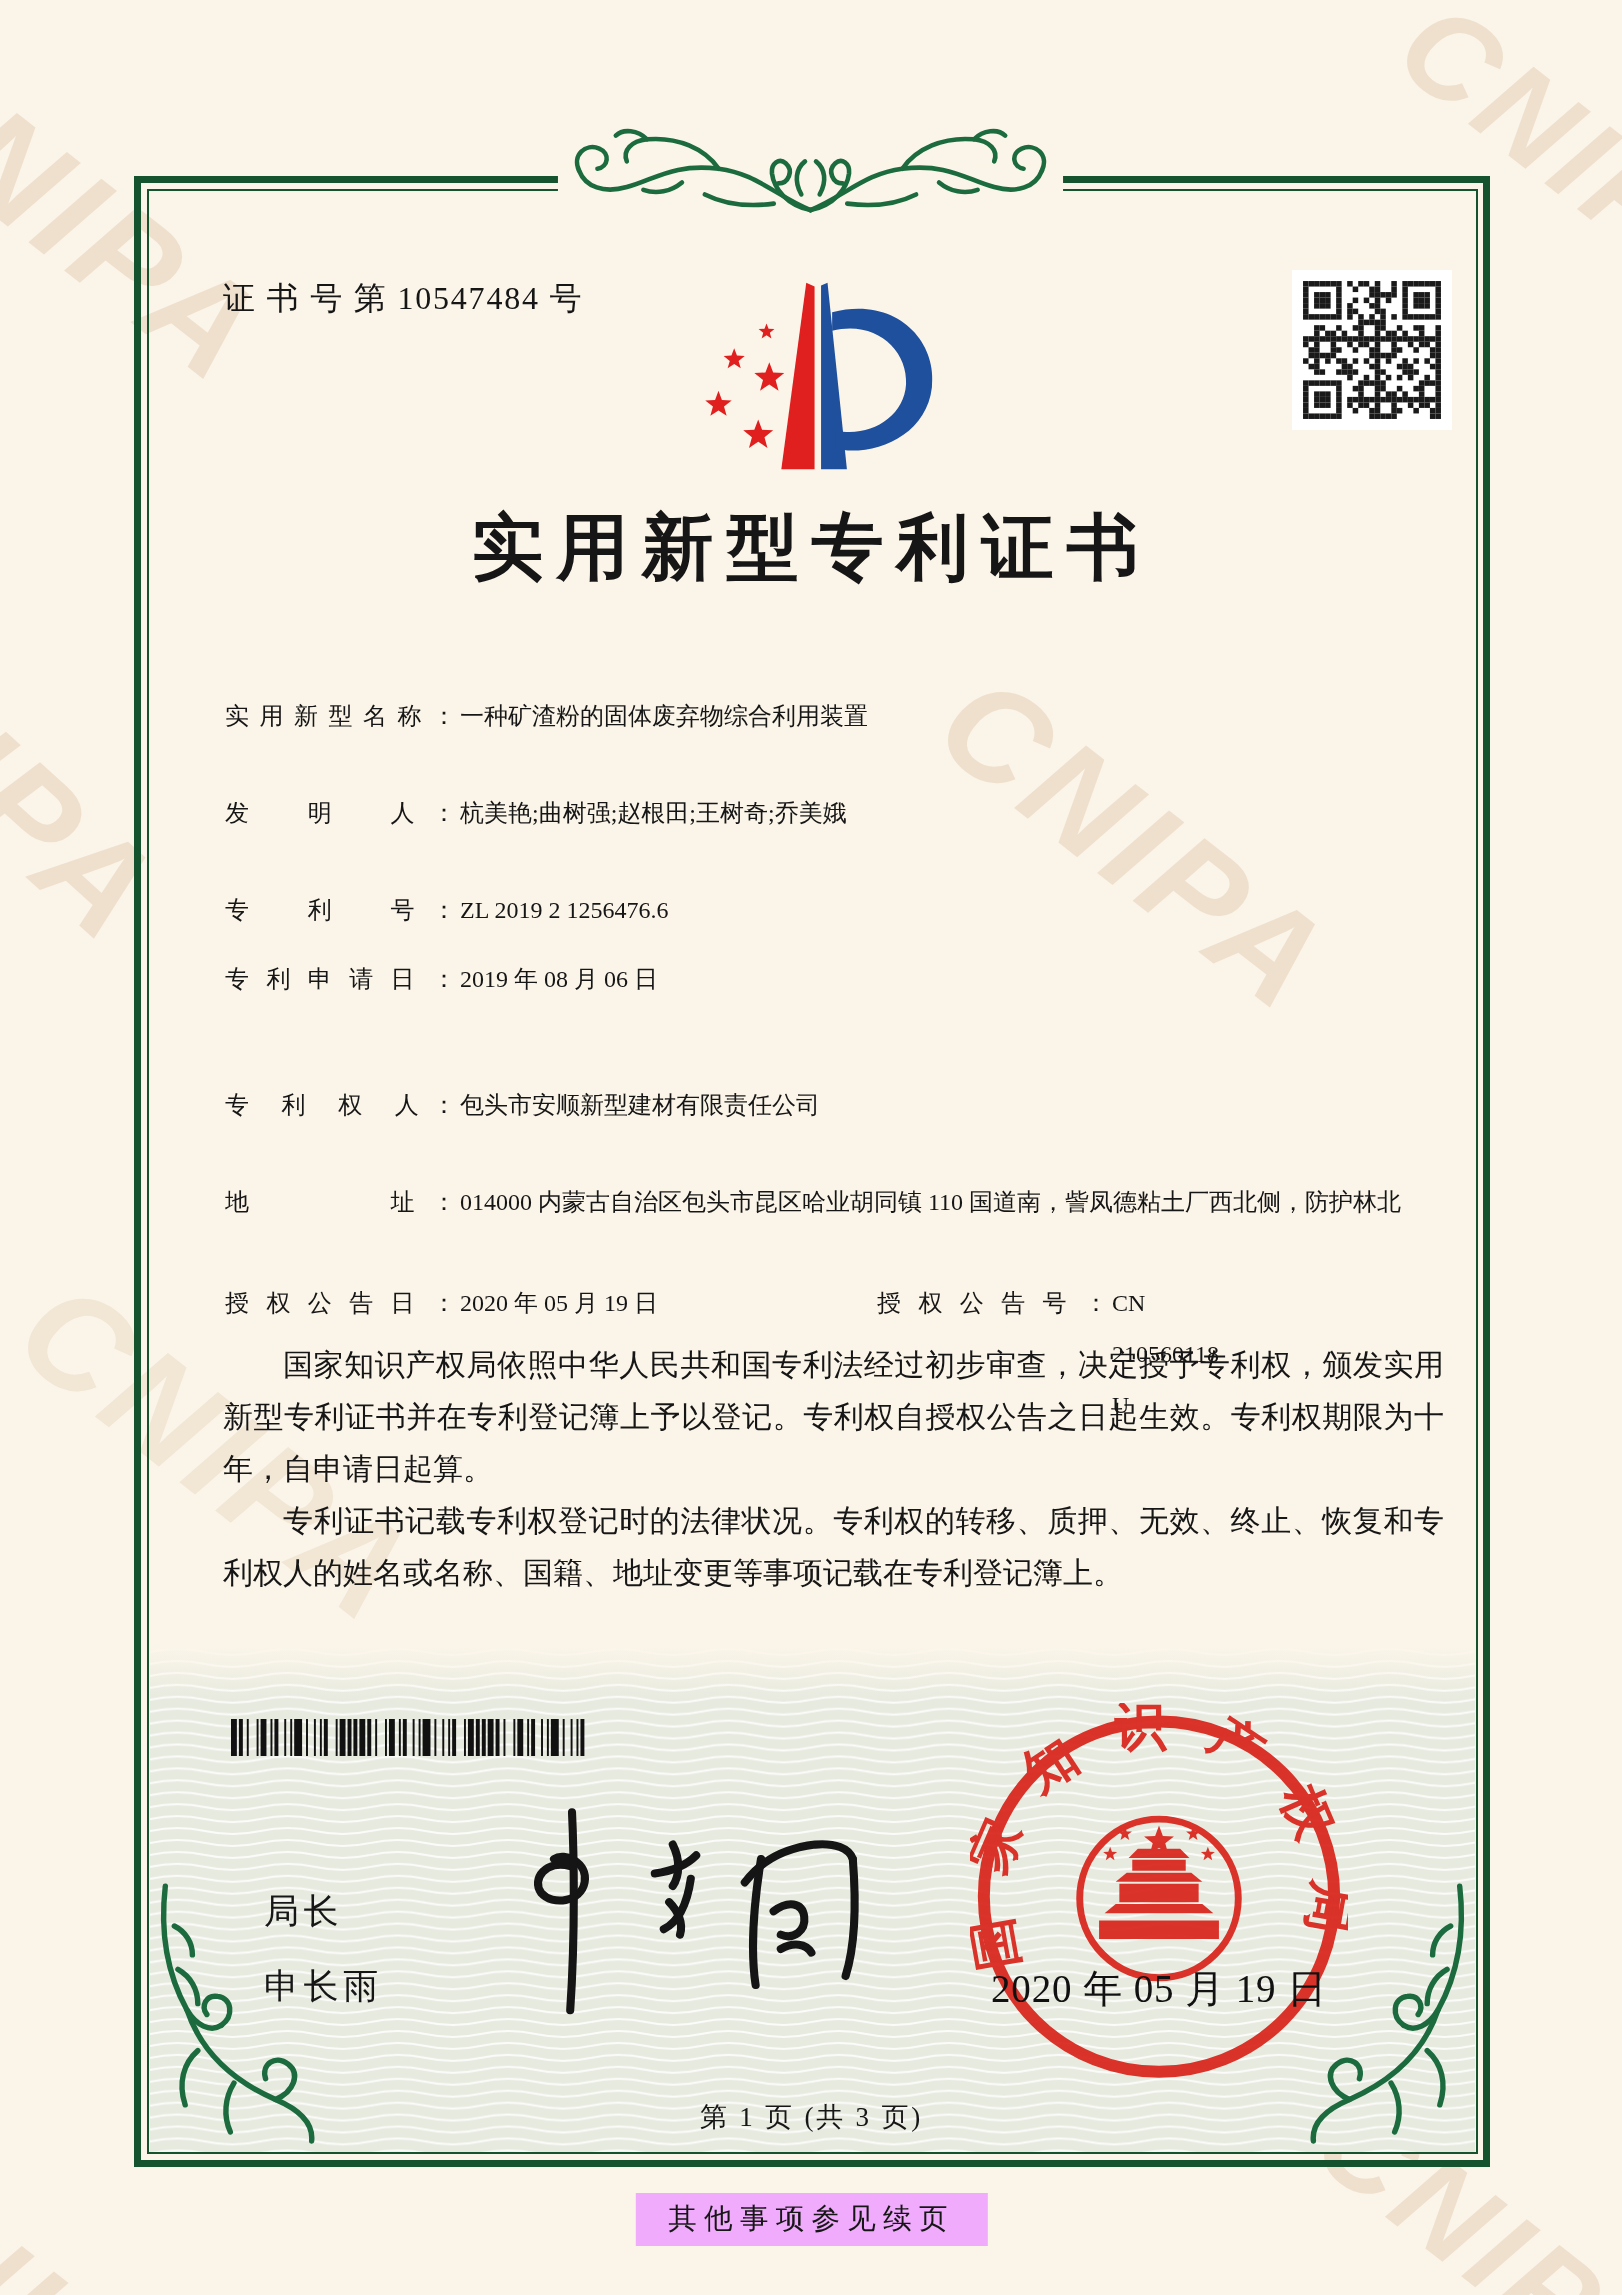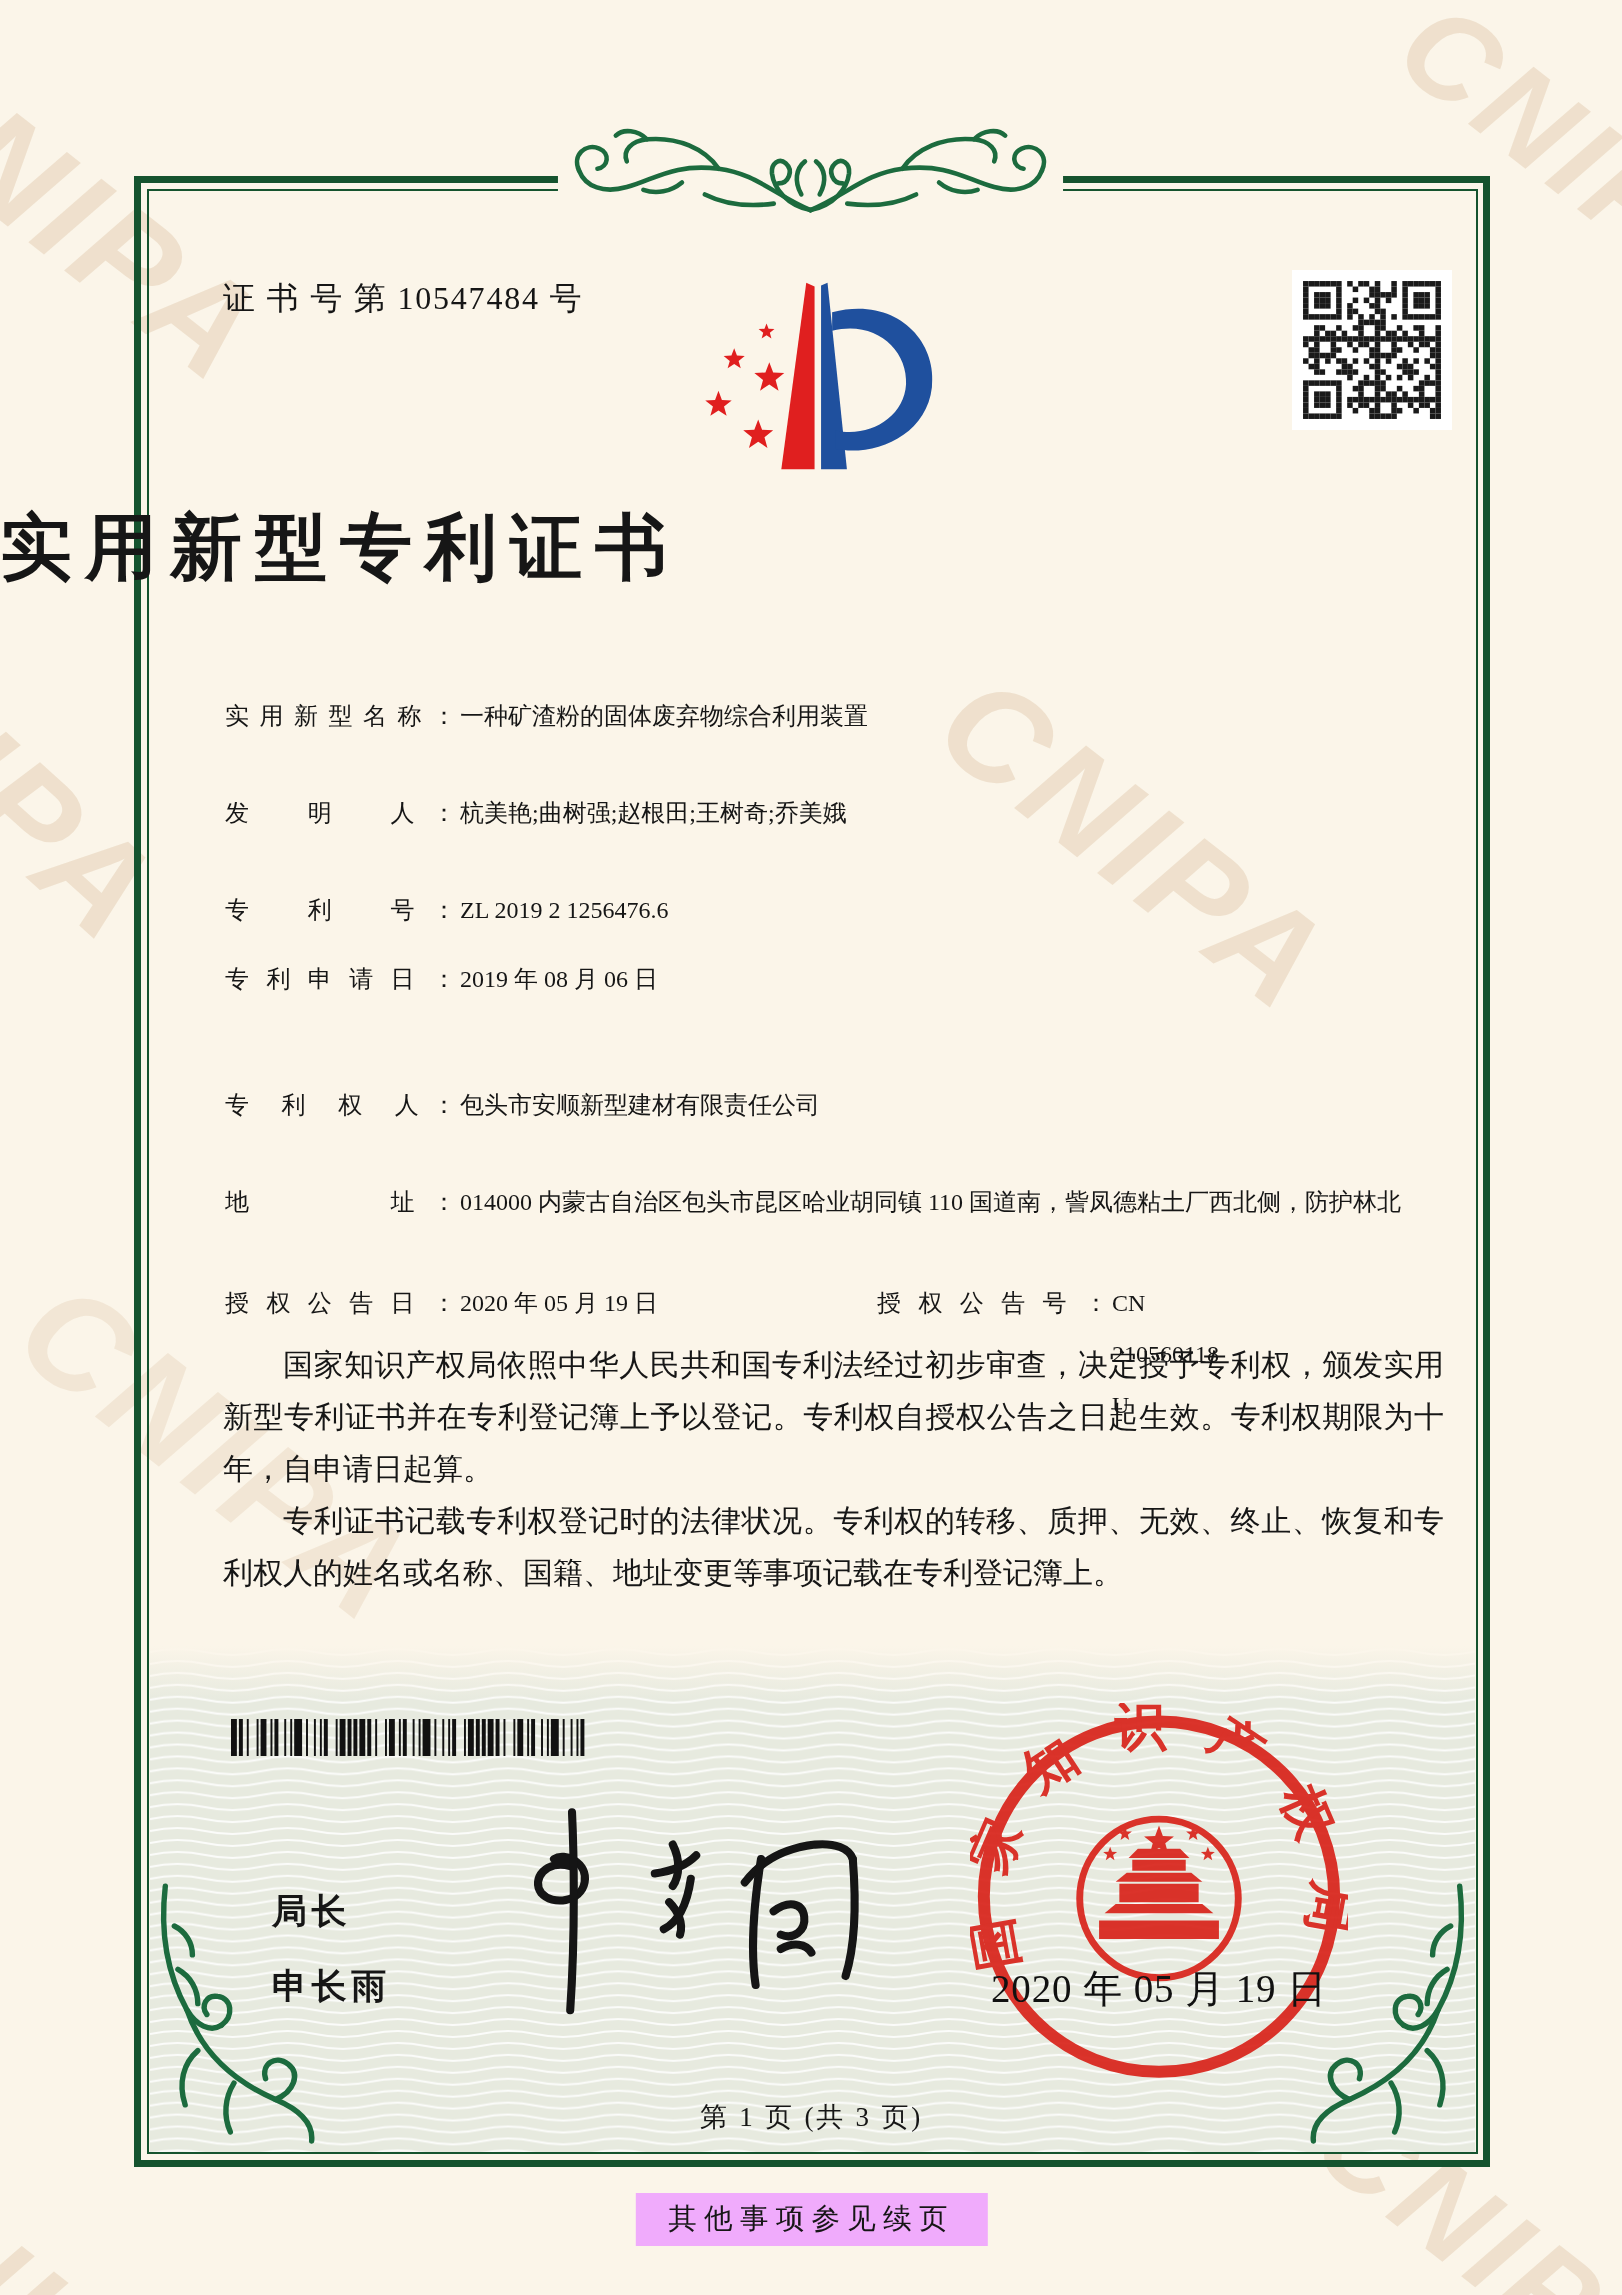--- a/index.html
+++ b/index.html
@@ -26,38 +26,38 @@
   
   .topflourish{position:absolute;left:535px;top:118px;width:551px;height:129px;z-index:4;}
   .corner{position:absolute;width:271px;height:271px;z-index:4;}
   .corner-left{left:140px;top:1879px;transform:scaleX(-1);}
   .corner-right{left:1214px;top:1879px;}
   
   .certno{position:absolute;left:223px;top:277px;z-index:3;
     font-size:32px;letter-spacing:1.8px;}
   .logo{position:absolute;left:675px;top:255px;width:281px;height:231px;z-index:3;}
   .qr{position:absolute;left:1292px;top:270px;width:160px;height:160px;z-index:3;}
-  .title{position:absolute;left:0;top:500px;width:1623px;text-align:left;z-index:3;
+  .title{position:absolute;left:0;top:500px;width:1623px;text-align:center;z-index:3;
     font-size:72px;font-weight:bold;letter-spacing:13px;}
   
   .frow{position:absolute;left:225px;z-index:3;font-size:24px;line-height:51px;display:flex;}
   .flabel{display:inline-block;width:231px;text-align:justify;text-align-last:justify;
     text-justify:inter-character;flex:none;}
   .fvalue{margin-left:4px;display:inline-block;}
   .addr .fvalue{width:970px;}
   .g2{position:absolute;left:652px;top:0;display:flex;}
   
   .body-text{position:absolute;left:223px;top:1341px;width:1221px;z-index:3;
     font-size:30px;line-height:52px;text-align:justify;font-family:Liberation Mono, monospace;}
   .body-text p{margin:0;text-indent:2em;}
   
   .barcode{position:absolute;left:231px;top:1719px;width:360px;height:37px;z-index:3;}
-  .officer{position:absolute;left:272px;top:1873px;z-index:3;
+  .officer{position:absolute;left:264px;top:1873px;z-index:3;
     font-family:"Liberation Sans","DejaVu Sans",sans-serif;
-    font-size:35px;font-weight:700;letter-spacing:4.6px;line-height:75px;}
+    font-size:35px;font-weight:400;letter-spacing:4.6px;line-height:75px;}
   .signature{position:absolute;left:464px;top:1789px;width:432px;height:248px;z-index:3;}
   .seal{position:absolute;left:970px;top:1703px;width:378px;height:378px;z-index:4;opacity:.93;}
   .seal-date{position:absolute;left:970px;top:1962px;width:378px;text-align:center;z-index:5;
     font-size:39px;letter-spacing:0.9px;color:#111;}
   .pageinfo{position:absolute;left:0;top:2099px;width:1623px;text-align:center;z-index:3;
     font-size:27px;letter-spacing:2.8px;}
   .contnote{position:absolute;left:50%;transform:translateX(-50%);top:2193px;z-index:3;
     background:#f0abfc;padding:7.3px 33px;font-size:28.5px;letter-spacing:7.3px;}
 </style>
 </head>

